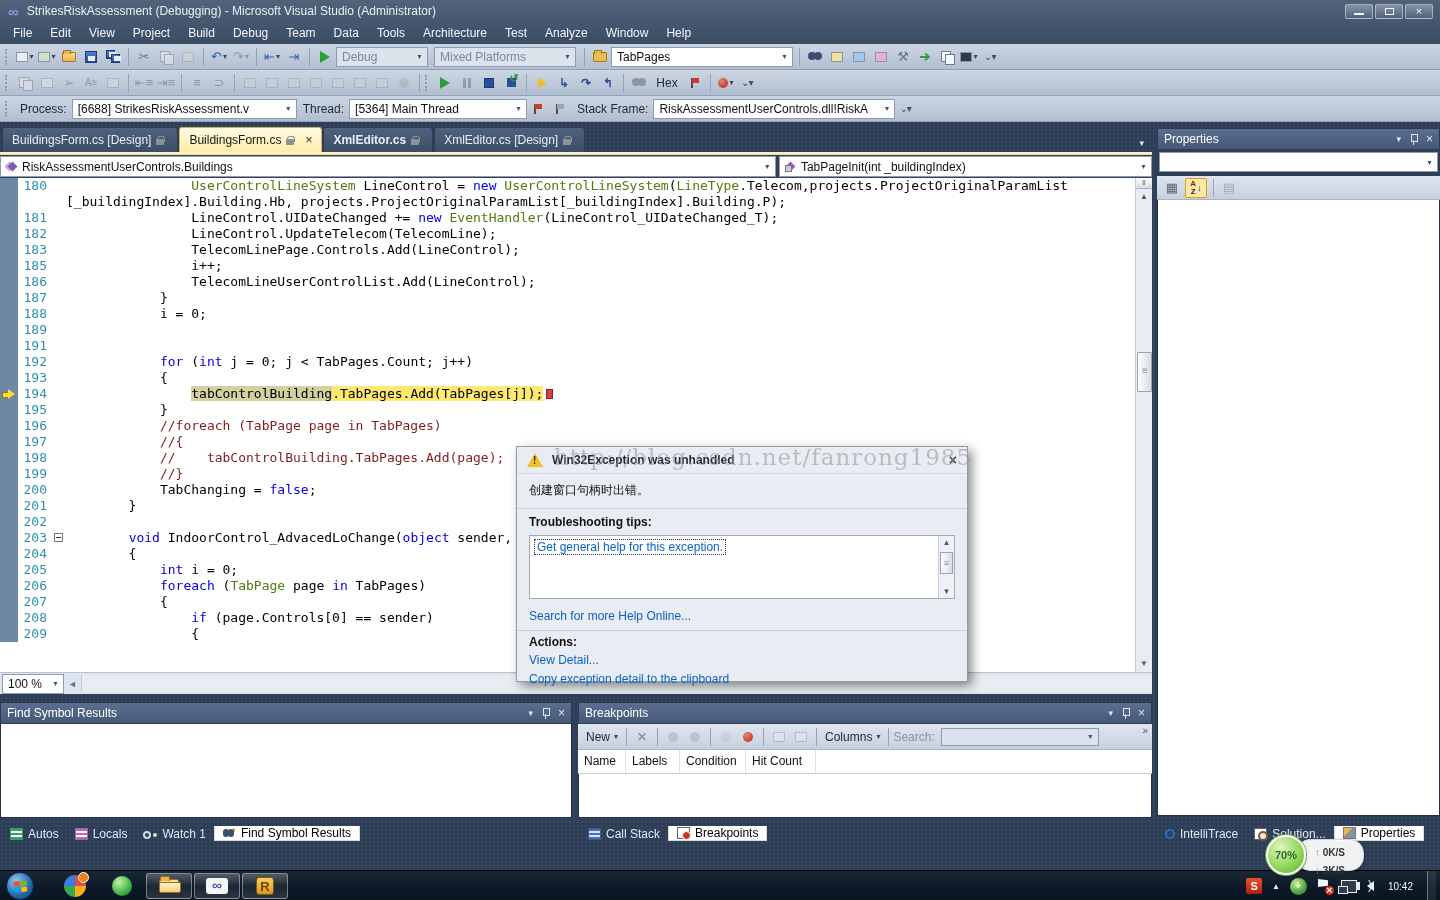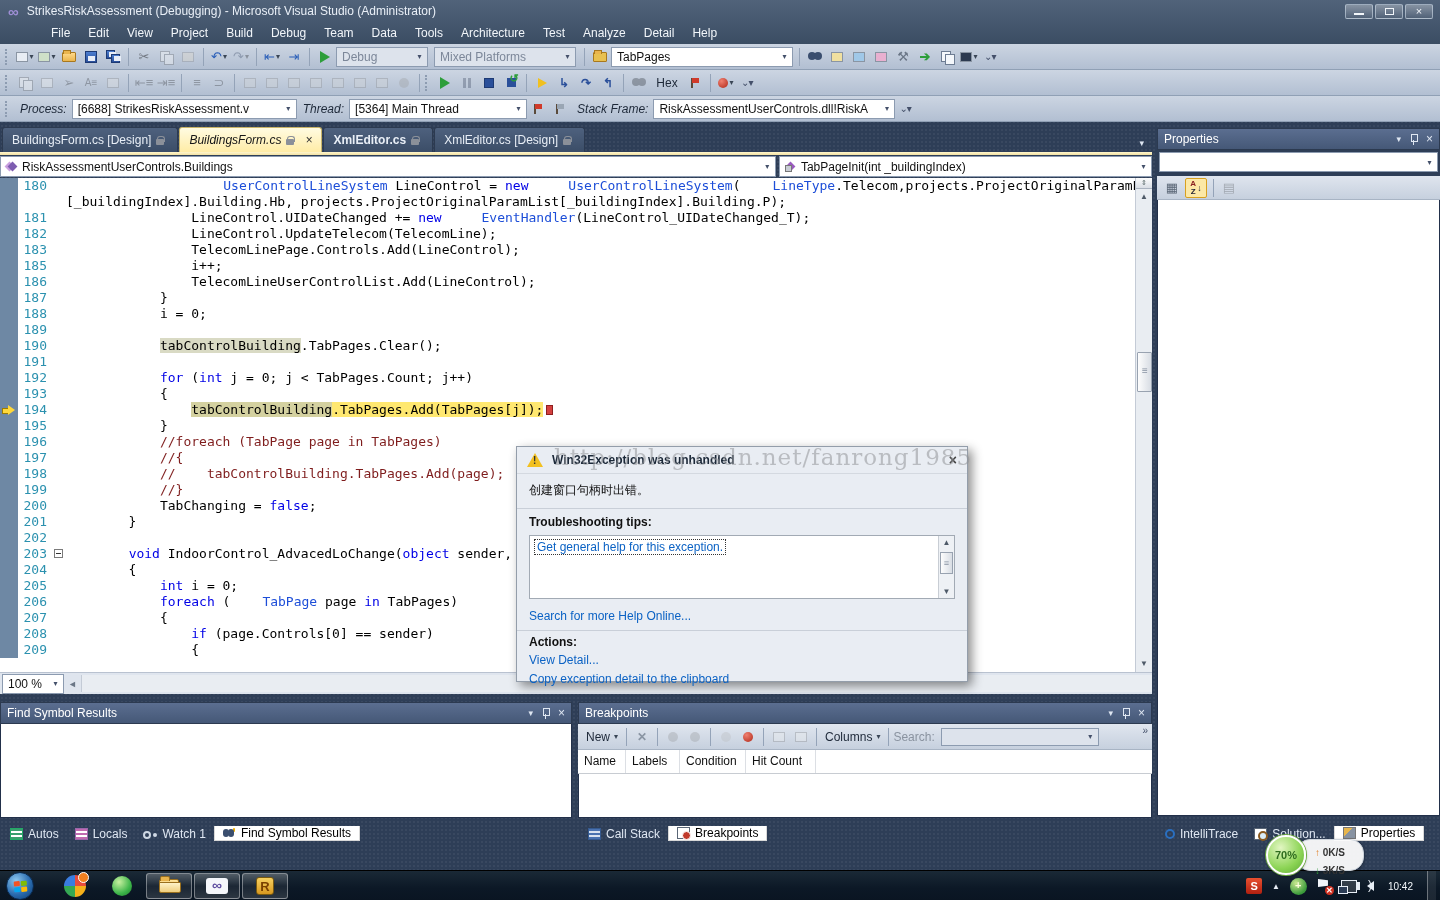--- a/index.html
+++ b/index.html
@@ -11,37 +11,37 @@
 .topbar { position:absolute; left:0; top:0; width:1440px; height:44px;
   background:linear-gradient(#51637a,#3b4d63); }
 .titlebar { height:22px; display:flex; align-items:center; padding-left:8px; color:#e9eff7; font-size:12px; }
 .vs-logo { color:#9f8fd6; font-weight:bold; font-size:15px; margin-right:8px; }
 .caption-btns { position:absolute; right:7px; top:4px; display:flex; gap:2px; }
 .cap-btn { width:28px; height:15px; border:1px solid rgba(215,228,240,.55); border-radius:2px;
   background:linear-gradient(rgba(255,255,255,.32),rgba(255,255,255,.05)); position:relative; }
 .cap-btn .bar { position:absolute; left:8px; bottom:3px; width:10px; height:2px; background:#f2f6fa; }
 .cap-btn .box { position:absolute; left:9px; top:3px; width:9px; height:7px; border:1px solid #f2f6fa; }
 .cap-btn .x { position:absolute; left:0; top:0; width:100%; text-align:center; color:#f2f6fa; font-size:11px; line-height:13px; }
-.menubar { height:22px; display:flex; align-items:center; padding-left:4px;margin-left:38px; }
+.menubar { height:22px; display:flex; align-items:center; padding-left:4px; }
 .menu-item { color:#f2f6fa; font-size:12px; padding:0 9px; line-height:22px; }
 
 .tb { position:absolute; left:0; width:1440px; height:26px; background:linear-gradient(#ccd5e2,#b2bfd2);
   border-bottom:1px solid #90a0b5; display:flex; align-items:center; padding-left:4px; }
 .tb1 { top:44px; } .tb2 { top:70px; } .tb3 { top:96px; }
 .grip { width:5px; height:16px; border-left:2px dotted #8d9cb1; margin:0 4px 0 1px; }
 .tbi { width:20px; height:20px; display:inline-flex; align-items:center; justify-content:center;
   margin:0 1px; border-radius:2px; position:relative; font-size:13px; }
 .dis { opacity:.42; filter:grayscale(70%); }
 .sep { width:1px; height:18px; background:#94a3b8; margin:0 4px; }
 .dd { font-size:8px; color:#3a4656; margin-left:1px; }
 .combo { height:20px; background:#fff; border:1px solid #8c9bb0; display:flex; align-items:center;
   font-size:12px; color:#111; padding-left:5px; position:relative; }
 .combo .arr { margin-left:auto; width:15px; text-align:center; font-size:8px; color:#44506a; }
 .combo.disabled { background:#dde3ec; color:#7c8799; }
-.tb-label { font-size:12px; color:#1d2838; margin:0 5px 0 6px;font-style:italic; }
+.tb-label { font-size:12px; color:#1d2838; margin:0 5px 0 6px; }
 .overflow-ch { font-size:10px; color:#44506a; margin-left:4px; letter-spacing:-1px; }
 
 
 .ic-folder { width:14px; height:10px; background:linear-gradient(#ffd98a,#eab54e); border:1px solid #a8781e; border-radius:1px; position:relative; }
 .ic-folder::before { content:""; position:absolute; left:0; top:-3px; width:6px; height:3px; background:#eab54e; border:1px solid #a8781e; border-bottom:none; }
 .ic-floppy { width:12px; height:12px; background:linear-gradient(#4c7ed0,#2a4f9a); border:1px solid #1d3a74; position:relative; }
 .ic-floppy::after { content:""; position:absolute; left:2px; bottom:1px; width:7px; height:5px; background:#e8eef8; }
 .ic-floppy.small { width:9px; height:9px; } 
 .stack2 { position:relative; width:15px; height:14px; }
 .stack2 .a { position:absolute; left:0; top:0; } .stack2 .b { position:absolute; left:5px; top:4px; }
@@ -65,40 +65,40 @@
 .ic-binoc::before { left:0; } .ic-binoc::after { left:6px; }
 .ic-lock { display:inline-block; width:8px; height:9px; position:relative; margin:0 4px 0 5px; }
 .ic-lock::before { content:""; position:absolute; left:1px; top:0; width:6px; height:5px; border:1.5px solid #8b9099; border-bottom:none; border-radius:3px 3px 0 0; }
 .ic-lock::after { content:""; position:absolute; left:0; bottom:0; width:8px; height:6px; background:#8b9099; border-radius:1px; }
 
 
 .editor-group { position:absolute; left:0; top:126px; width:1152px; height:568px; }
 .doc-tabs { position:absolute; left:0; top:0; width:100%; height:26px; display:flex; align-items:flex-end; padding-left:2px; }
 .doc-tab { height:25px; display:flex; align-items:center; padding:0 9px; margin-right:1px; font-size:12px;
   border-radius:3px 3px 0 0; background:linear-gradient(#4e617e,#3b4d67); color:#e8eef6; border:1px solid #2c3a50; border-bottom:none; }
-.doc-tab.active { background:linear-gradient(#fffbe2,#ffeca6); color:#161616; border-color:#c8b468;font-style:italic; }
+.doc-tab.active { background:linear-gradient(#fffbe2,#ffeca6); color:#161616; border-color:#c8b468; }
 .doc-tab .close-x { margin-left:7px; font-size:12px; color:#333; }
 .tabstrip-dd { margin-left:auto; color:#dfe7f2; font-size:9px; padding:0 8px 4px 0; }
 .active-strip { position:absolute; left:0; top:26px; width:100%; height:3px; background:linear-gradient(#fff6cd,#f2e1a2); }
 .navbar { position:absolute; left:0; top:29px; width:100%; height:23px; display:flex; gap:3px; align-items:center; }
 .navbar .combo { height:21px; }
 .ic-class { width:11px; height:11px; position:relative; margin-right:5px; }
 .ic-class::before, .ic-class::after { content:""; position:absolute; width:7px; height:7px; transform:rotate(45deg); }
 .ic-class::before { left:0; top:2px; background:#caa0e0; } .ic-class::after { left:3px; top:2px; background:#7d5db0; }
 .ic-method { width:11px; height:11px; position:relative; margin-right:5px; }
 .ic-method::before { content:""; position:absolute; left:2px; top:2px; width:7px; height:7px; transform:rotate(45deg); background:#9a5bc0; }
 .ic-method::after { content:""; position:absolute; left:0; bottom:0; width:5px; height:5px; background:#c8ccd4; border:1px solid #777; }
 
 .code-area { position:absolute; left:0; top:52px; width:100%; height:494px; background:#fff; overflow:hidden; }
 .code-row { display:flex; height:16px; font-family:"DejaVu Sans Mono", monospace; font-size:13px; line-height:16px; }
 .c-margin { width:18px; flex:none; background:#6e88a4; position:relative; }
 .c-lnum { width:34px; flex:none; text-align:right; padding-right:5px; color:#2b91af; background:#fff; }
 .c-outline { width:14px; flex:none; position:relative; }
 .c-code { flex:1; white-space:pre; color:#000; }
-.tok-k { color:#0000e6; } .tok-t { color:#1d4ed8;margin-left:32px; } .tok-c { color:#7f1d1d; }
+.tok-k { color:#0000e6; } .tok-t { color:#4d7c0f; } .tok-c { color:#7f1d1d; }
 .tok-sym { background:#d9dac4; } .tok-y { background:#ffe870; } .tok-symy { background:#d4d1a0; }
 .cur-arrow { position:absolute; left:2px; top:4px; width:13px; height:9px; }
 .cur-arrow::before { content:""; position:absolute; left:0; top:2px; width:6px; height:4px; background:#ffd83a; border:1px solid #9c7c00; border-right:none; }
 .cur-arrow::after { content:""; position:absolute; left:6px; top:-1px; border-left:7px solid #ffd83a; border-top:5px solid transparent; border-bottom:5px solid transparent; }
 .fold-box { position:absolute; left:2px; top:3px; width:9px; height:9px; border:1px solid #7a7a7a; background:#fff; }
 .fold-box::after { content:""; position:absolute; left:1px; top:3px; width:5px; height:1px; background:#333; }
 .err-marker { display:inline-block; width:7px; height:10px; background:#d4403f; border:1px solid #8e1f1f; margin-left:3px; vertical-align:-1px; }
 
 .vscroll { position:absolute; right:0; top:52px; width:17px; height:494px; background:#e9edf2; border-left:1px solid #c4cbd6; }
 .vs-split { height:11px; border-bottom:1px solid #aab3c0; background:linear-gradient(#fdfdfd,#d9dee5); text-align:center; font-size:7px; color:#566; line-height:10px; }
@@ -258,21 +258,21 @@
         <div class="menu-item" data-name="menu-item-view">View</div>
         <div class="menu-item" data-name="menu-item-project">Project</div>
         <div class="menu-item" data-name="menu-item-build">Build</div>
         <div class="menu-item" data-name="menu-item-debug">Debug</div>
         <div class="menu-item" data-name="menu-item-team">Team</div>
         <div class="menu-item" data-name="menu-item-data">Data</div>
         <div class="menu-item" data-name="menu-item-tools">Tools</div>
         <div class="menu-item" data-name="menu-item-architecture">Architecture</div>
         <div class="menu-item" data-name="menu-item-test">Test</div>
         <div class="menu-item" data-name="menu-item-analyze">Analyze</div>
-        <div class="menu-item" data-name="menu-item-window">Detail</div>
+        <div class="menu-item" data-name="menu-item-window">Window</div>
         <div class="menu-item" data-name="menu-item-help">Help</div>
       </div>
   </div>
 
   <div class="tb tb1" data-name="standard-toolbar">
     <span class="grip" data-name="toolbar-grip"></span>
     <span class="tbi" data-name="new-project-icon">
         <span class="ic-win"></span>
         <span class="dd">▾</span>
       </span>
@@ -554,26 +554,20 @@
           <div class="c-margin" data-name="breakpoint-margin"></div>
           <div class="c-lnum" data-name="line-number">188</div>
           <div class="c-outline" data-name="outlining-margin"></div>
           <div class="c-code" data-name="code-text"><span class="tok-p">            i = 0;</span></div>
         </div>
         <div class="code-row" data-name="code-line">
           <div class="c-margin" data-name="breakpoint-margin"></div>
           <div class="c-lnum" data-name="line-number">189</div>
           <div class="c-outline" data-name="outlining-margin"></div>
           <div class="c-code" data-name="code-text"></div>
-        </div>
-        <div class="code-row" data-name="code-line">
-          <div class="c-margin" data-name="breakpoint-margin"></div>
-          <div class="c-lnum" data-name="line-number">190</div>
-          <div class="c-outline" data-name="outlining-margin"></div>
-          <div class="c-code" data-name="code-text"><span class="tok-p">            </span><span class="tok-sym">tabControlBuilding</span><span class="tok-p">.TabPages.Clear();</span></div>
         </div>
         <div class="code-row" data-name="code-line">
           <div class="c-margin" data-name="breakpoint-margin"></div>
           <div class="c-lnum" data-name="line-number">191</div>
           <div class="c-outline" data-name="outlining-margin"></div>
           <div class="c-code" data-name="code-text"></div>
         </div>
         <div class="code-row" data-name="code-line">
           <div class="c-margin" data-name="breakpoint-margin"></div>
           <div class="c-lnum" data-name="line-number">192</div>

